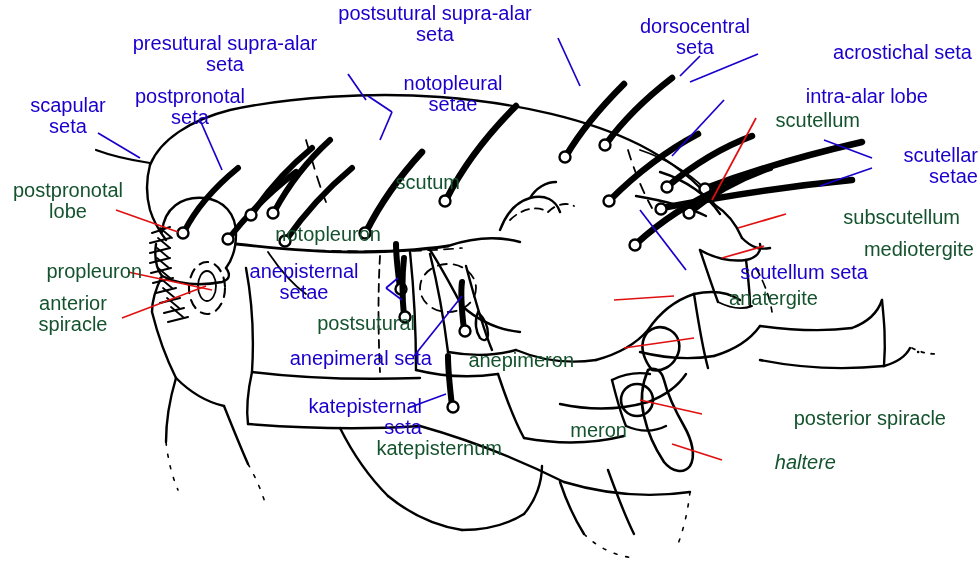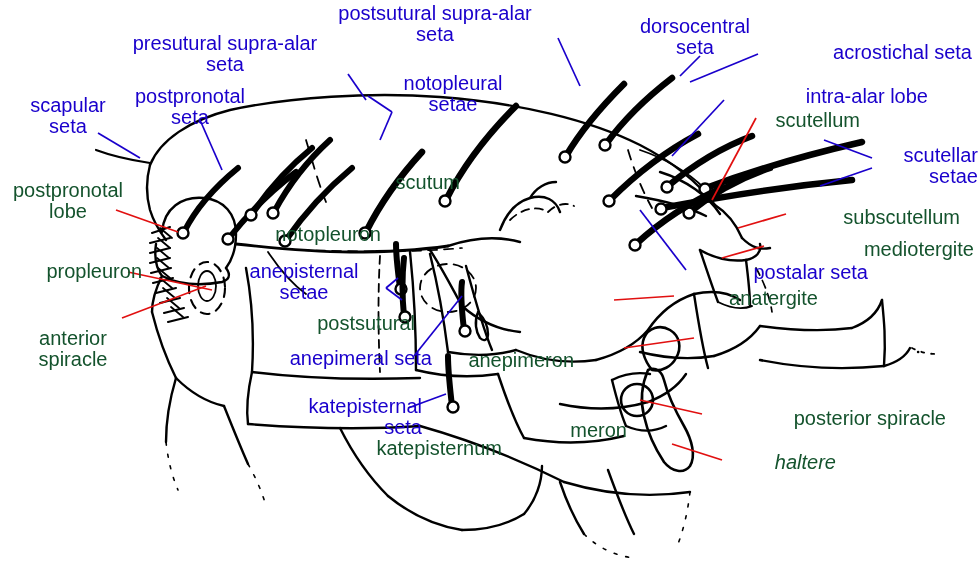--- a/index.html
+++ b/index.html
@@ -276,36 +276,36 @@
   <div class="lbl blue ta-c" style="left:615px;top:16px;width:160px;">dorsocentral
 seta</div>
 
   <div class="lbl blue ta-l" style="left:762px;top:42px;width:210px;">acrostichal seta</div>
 
   <div class="lbl blue ta-l" style="left:728px;top:86px;width:200px;">intra-alar lobe</div>
 
   <div class="lbl blue ta-r" style="left:872px;top:145px;width:106px;">scutellar
 setae</div>
 
-  <div class="lbl blue ta-l" style="left:688px;top:262px;width:180px;">postalar seta</div>
+  <div class="lbl blue ta-l" style="left:688px;top:262px;width:180px;">scutellum seta</div>
 
   <div class="lbl blue ta-c" style="left:224px;top:261px;width:160px;">anepisternal
 setae</div>
 
   <div class="lbl blue ta-l" style="left:232px;top:348px;width:200px;">anepimeral seta</div>
 
   <div class="lbl blue ta-c" style="left:262px;top:396px;width:160px;text-align:right;">katepisternal
 seta</div>
 
   <div class="lbl red ta-c" style="left:2px;top:180px;width:132px;">postpronotal
 lobe</div>
 
   <div class="lbl red ta-l" style="left:2px;top:261px;width:140px;">propleuron</div>
 
-  <div class="lbl red ta-c" style="left:18px;top:328px;width:110px;">anterior
+  <div class="lbl red ta-c" style="left:18px;top:293px;width:110px;">anterior
 spiracle</div>
 
   <div class="lbl red ta-l" style="left:231px;top:224px;width:150px;">notopleuron</div>
 
   <div class="lbl red ta-l" style="left:360px;top:172px;width:100px;">scutum</div>
 
   <div class="lbl red ta-l" style="left:730px;top:110px;width:130px;">scutellum</div>
 
   <div class="lbl red ta-l" style="left:790px;top:207px;width:170px;">subscutellum</div>
 

